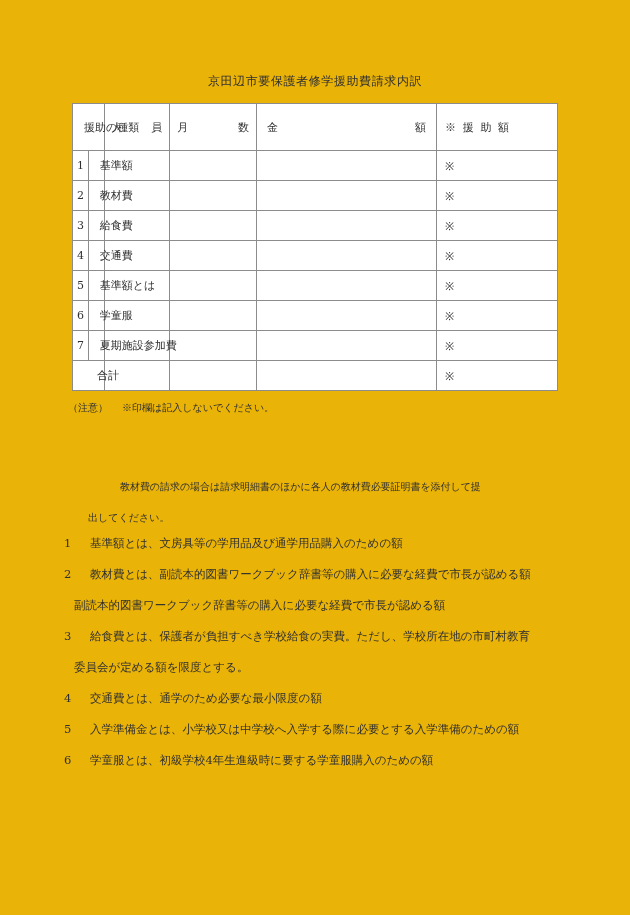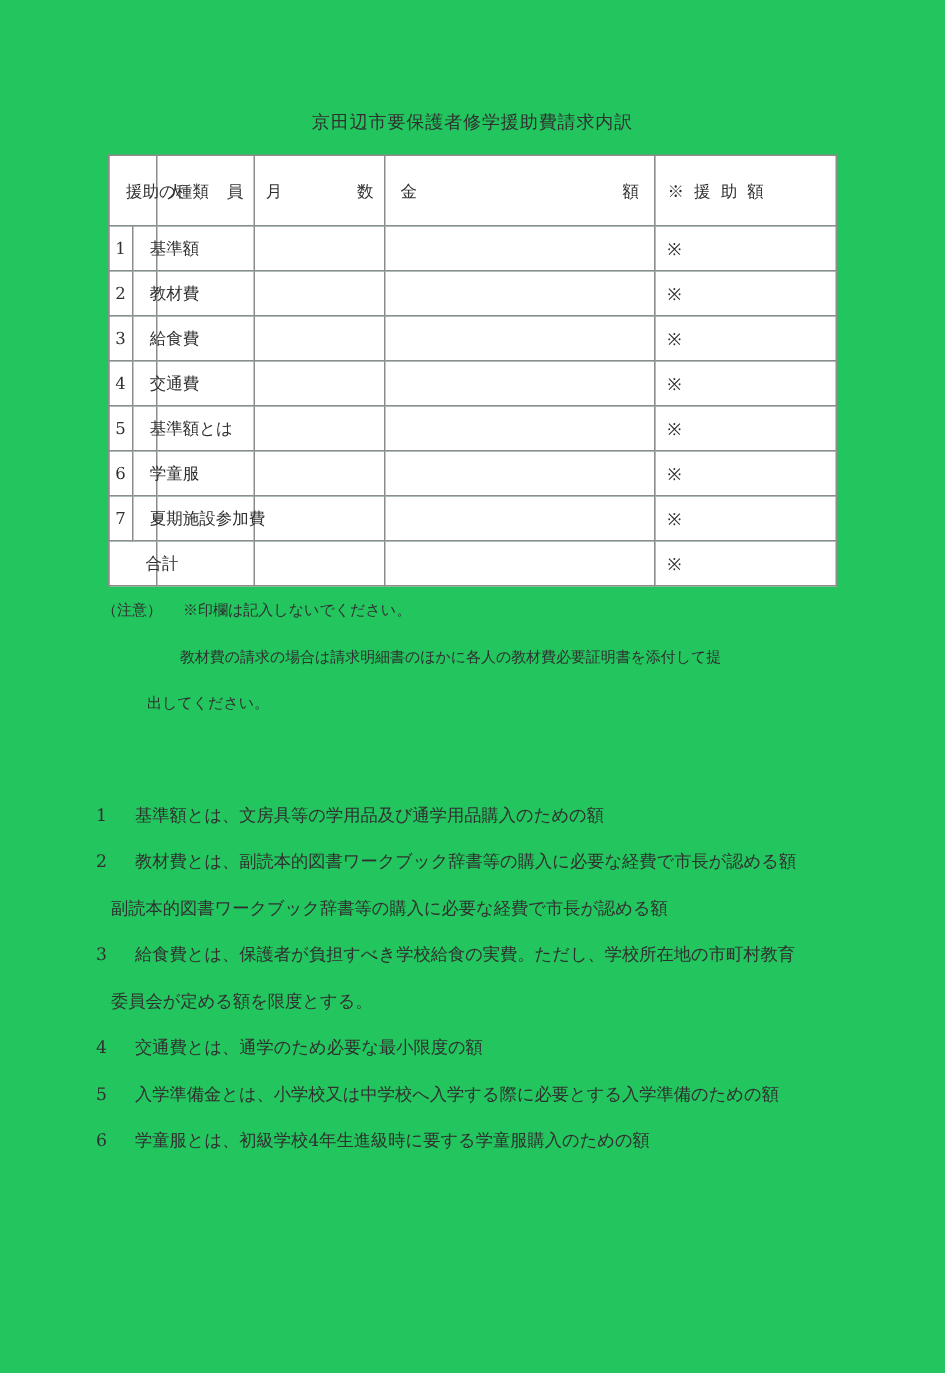--- a/index.html
+++ b/index.html
@@ -11,21 +11,21 @@
     width: 630px;
     height: 915px;
     position: relative;
     font-family: "DejaVu Serif", "Liberation Serif", serif;
     color: #333333;
     overflow: hidden;
   }
   .page {
     position: absolute;
     inset: 0;
-    background: #22c55e;
+    background: #eab308;
   }
 
   
   .doc-title {
     position: absolute;
     left: 0;
     top: 73px;
     width: 630px;
     text-align: center;
     font-size: 12px;
@@ -113,22 +113,22 @@
     top: 392px;
     width: 500px;
     font-size: 10px;
     color: #303030;
   }
   .note-line {
     white-space: nowrap;
     line-height: 31px;
   }
   .note-line-1 { margin-left: 0; }
-  .note-line-2 { margin-left: 52px; letter-spacing: -0.05px; }
-  .note-line-3 { margin-left: 30px; }
+  .note-line-2 { margin-left: 52px; letter-spacing: -0.05px; margin-top: 48px; }
+  .note-line-3 { margin-left: 20px; }
   .note-gap { display: inline-block; width: 14px; }
 
   
   .definitions {
     position: absolute;
     left: 64px;
     top: 528px;
     width: 510px;
     font-size: 11.5px;
     color: #303030;

